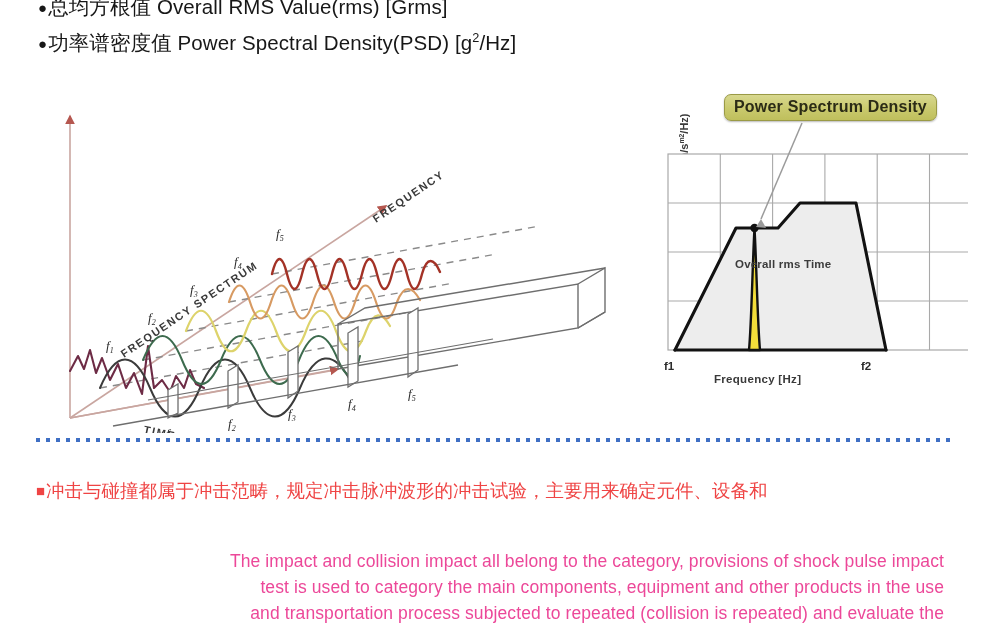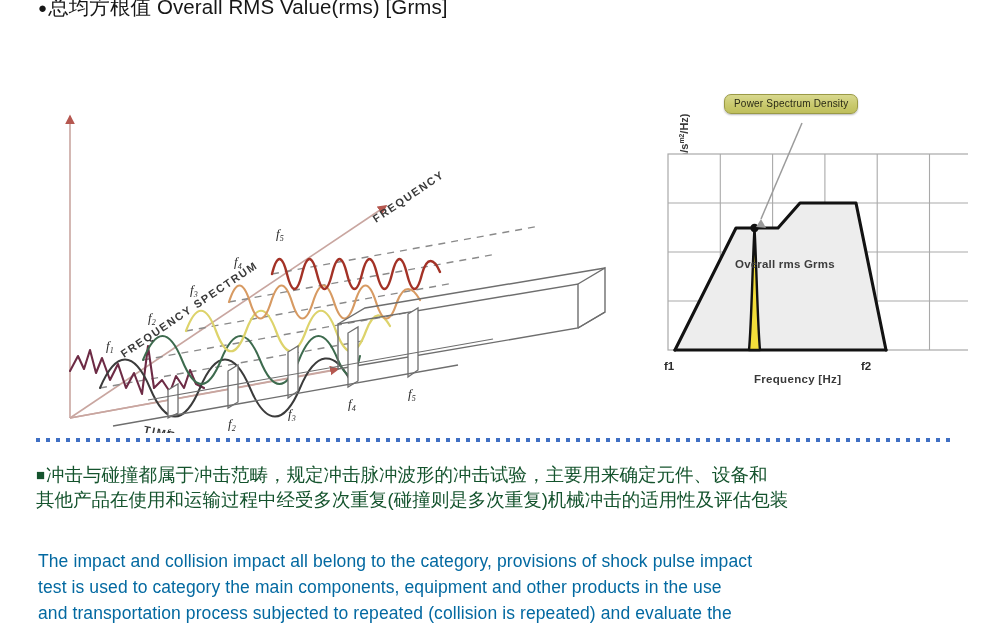--- a/index.html
+++ b/index.html
@@ -34,64 +34,67 @@
   }
   .wf-sub{font-size:8px;}
 
   
   .right-fig{position:absolute;left:592px;top:0;width:338px;height:345px;}
   .psd-badge{
     position:absolute;left:94px;top:6px;
     background:linear-gradient(#d8d88f,#c9c96d 55%,#bfbf5c);
     border:1px solid #9a9a46;border-radius:7px;
     padding:3px 9px 4px 9px;
-    font-size:10px;font-weight:400;letter-spacing:.2px;
+    font-size:16px;font-weight:700;letter-spacing:.2px;
     color:#2b2b16;white-space:nowrap;
     box-shadow:0 1px 2px rgba(0,0,0,.28);
   }
   .psd-ylabel{
     position:absolute;left:-6px;top:62px;
     width:120px;text-align:center;
     transform:rotate(-90deg);transform-origin:50% 50%;
     font-size:11px;font-weight:700;color:#3a3a3a;white-space:nowrap;
   }
   .psd-xlabel{
     position:absolute;left:84px;top:285px;
-    font-size:11.5px;font-weight:700;color:#3a3a3a;letter-spacing:.3px;margin-left:40px;
+    font-size:11.5px;font-weight:700;color:#3a3a3a;letter-spacing:.3px;
   }
   .psd-f1{position:absolute;left:34px;top:272px;font-size:11.5px;font-weight:700;color:#2b2b2b;}
   .psd-f2{position:absolute;left:231px;top:272px;font-size:11.5px;font-weight:700;color:#2b2b2b;}
   .psd-overall{
     position:absolute;left:105px;top:170px;
     font-size:11.5px;font-weight:700;color:#3c3c3c;letter-spacing:.2px;white-space:nowrap;
   }
 
   
   .divider{
     position:absolute;left:36px;top:438px;width:914px;height:4px;
     background-image:repeating-linear-gradient(to right,#3f6fc4 0 4px,rgba(0,0,0,0) 4px 10px);
   }
 
   
   .cn-block{position:absolute;left:36px;top:462px;width:908px;}
   .cn-line{
-    font-size:18.5px;line-height:25px;color:#14532d;white-space:nowrap;
+    font-size:18.5px;line-height:25px;color:#ef4444;white-space:nowrap;margin-top:16px;
   }
   .sq{font-size:15px;vertical-align:1px;margin-right:1px;}
   .en-block{position:absolute;left:38px;top:548px;width:906px;}
   .en-line{
-    font-size:17.5px;line-height:26px;color:#0369a1;white-space:nowrap;letter-spacing:.1px;
+    font-size:17.5px;line-height:26px;color:#ec4899;white-space:nowrap;letter-spacing:.1px;text-align:right;
   }
 </style>
 </head>
 <body>
 
 <div class="bullets">
   <div class="bullet-line">
     <span class="dot">●</span><span>总均方根值 Overall RMS Value(rms) [Grms]</span>
+  </div>
+  <div class="bullet-line">
+    <span class="dot">●</span><span>功率谱密度值 Power Spectral Density(PSD) [g</span><span class="sup">2</span><span>/Hz]</span>
   </div>
 </div>
 
 <div class="figure">
 
   <div class="left-fig">
     <svg width="580" height="345" viewBox="0 0 580 345">
       <defs>
         <marker id="ar" markerWidth="7" markerHeight="7" refX="5" refY="3" orient="auto">
           <path d="M0,0 L6,3 L0,6 z" fill="#b5574f"></path>
@@ -207,31 +210,30 @@
       <line x1="45" y1="262" x2="256" y2="262" stroke="#121212" stroke-width="3.1" stroke-linecap="round"></line>
 
       <path d="M119,262 C121.5,236 122.5,175 124.5,140 C126.5,175 127.5,236 130,262 Z" fill="#f2dd3a" stroke="#121212" stroke-width="2.4" stroke-linejoin="round"></path>
 
       <circle cx="124.5" cy="140" r="4.2" fill="#111111"></circle>
 
       <path d="M172,35 L131,131" fill="none" stroke="#9b9b9b" stroke-width="1.5"></path>
       <path d="M131,131 L136,140 L126,139 Z" fill="#9b9b9b"></path>
     </svg>
 
-    <div class="psd-overall">Overall rms Grms</div>
+    <div class="psd-overall">Overall rms Time</div>
     <div class="psd-f1">f1</div>
     <div class="psd-f2">f2</div>
     <div class="psd-xlabel">Frequency [Hz]</div>
   </div>
 </div>
 
 <div class="divider"></div>
 
 <div class="cn-block">
   <div class="cn-line"><span class="sq">■</span><span>冲击与碰撞都属于冲击范畴，规定冲击脉冲波形的冲击试验，主要用来确定元件、设备和</span></div>
-  <div class="cn-line">其他产品在使用和运输过程中经受多次重复(碰撞则是多次重复)机械冲击的适用性及评估包装</div>
 </div>
 
 <div class="en-block">
   <div class="en-line">The impact and collision impact all belong to the category, provisions of shock pulse impact</div>
   <div class="en-line">test is used to category the main components, equipment and other products in the use</div>
   <div class="en-line">and transportation process subjected to repeated (collision is repeated) and evaluate the</div>
 </div>
 
 </body></html>

